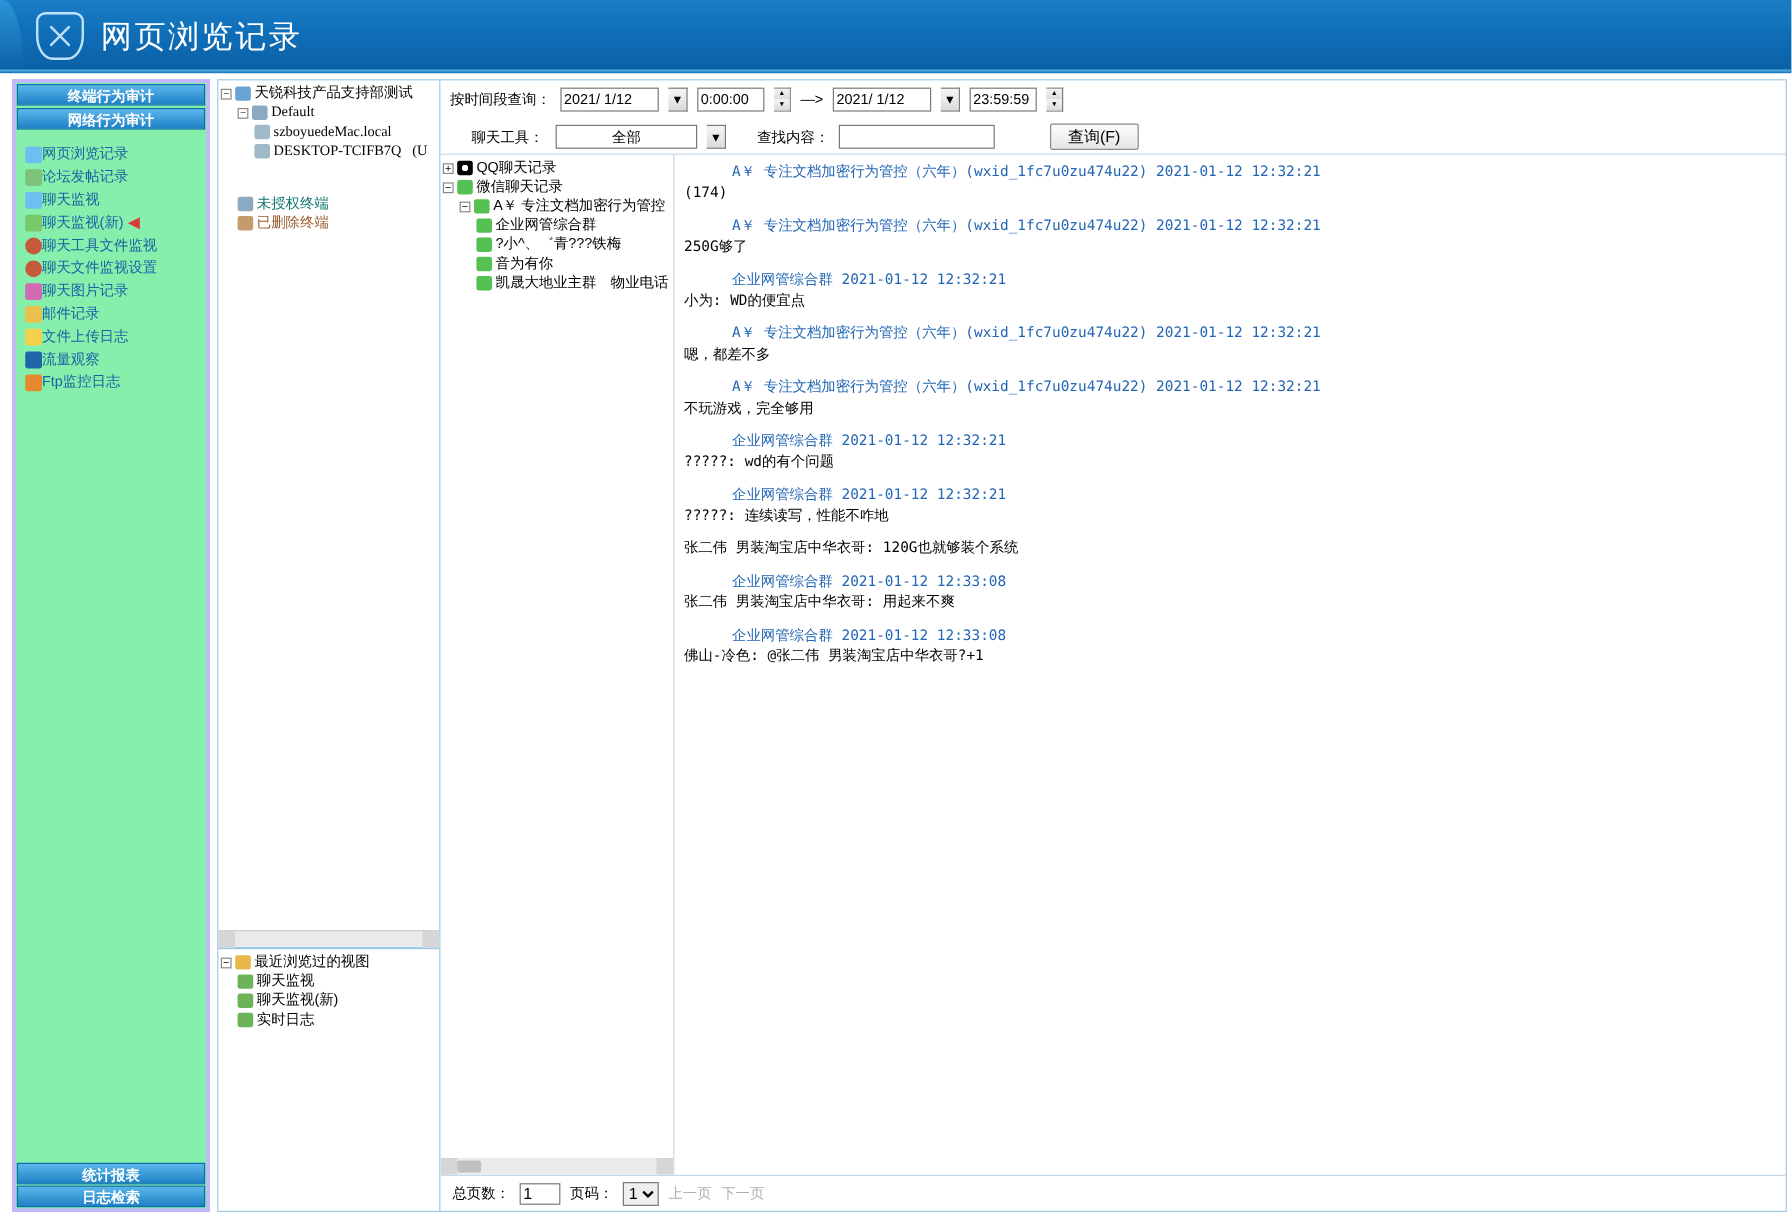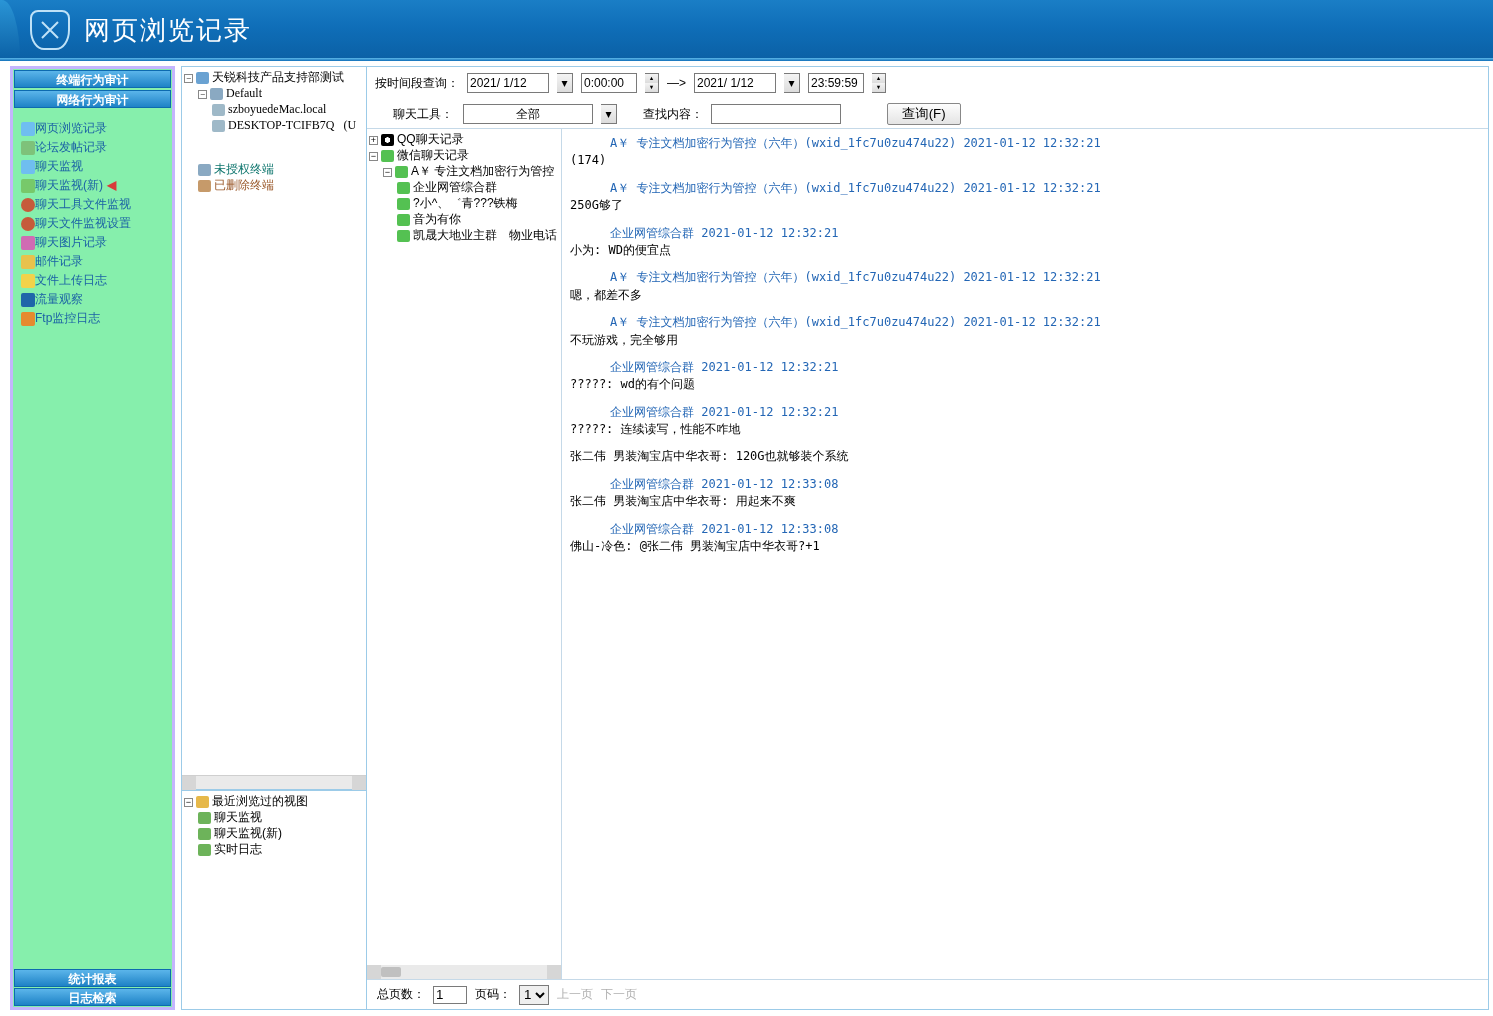--- a/index.html
+++ b/index.html
@@ -51,21 +51,21 @@
 .tn.lvl2{ padding-left:28px;}
 .main{ flex:1; display:flex; flex-direction:column; min-width:0;}
 .toolbar{ height:62px; border-bottom:1px solid #c5d9e8; padding:6px 8px; display:flex; flex-direction:column; gap:10px; font-size:12px;}
 .tb-row{ display:flex; align-items:center; gap:8px;}
 .lbl{ min-width:80px;}
 .datebox, .timebox, .combo, .txt{ height:20px; border:1px solid #7a7a7a; background:#fff; font-size:12px; padding:0 2px; }
 .datebox{ width:82px;}
 .ddbtn{ width:16px; height:20px; border:1px solid #7a7a7a; border-left:none; background:linear-gradient(180deg,#f4f4f4,#dcdcdc); display:inline-flex; align-items:center; justify-content:center; cursor:pointer;}
 .spin{ width:14px; height:20px; display:inline-flex; flex-direction:column; border:1px solid #7a7a7a; border-left:none;}
 .spin b{ flex:1; background:linear-gradient(180deg,#f4f4f4,#dcdcdc); font-size:6px; text-align:center; line-height:8px; cursor:pointer;}
-.combo{ width:130px;}
+.combo{ width:118px;}
 .txt{ width:130px;}
 .btn{ height:22px; border:1px solid #888; background:linear-gradient(180deg,#fdfdfd,#e4e4e4); padding:0 14px; border-radius:2px; cursor:pointer;}
 .content{ flex:1; display:flex; min-height:0;}
 .chattree{ width:195px; border-right:1px solid #c5d9e8; overflow:hidden; padding:2px; white-space:nowrap; font-size:12px; position:relative;}
 .chattree .tn{ height:16px;}
 .ct-scroll{ position:absolute; left:0; right:0; bottom:0; height:14px; background:#eaeaea;}
 .ct-scroll::before{ content:""; position:absolute; left:0; width:14px; height:14px; background:#d6d6d6;}
 .ct-scroll::after{ content:""; position:absolute; right:0; width:14px; height:14px; background:#d6d6d6;}
 .ct-scroll .thumb{ position:absolute; left:14px; width:20px; top:2px; bottom:2px; background:#c0c0c0; border-radius:2px;}
 .ic-qq{ background:radial-gradient(circle,#fff 30%,#000 31%); border-radius:50%;}

